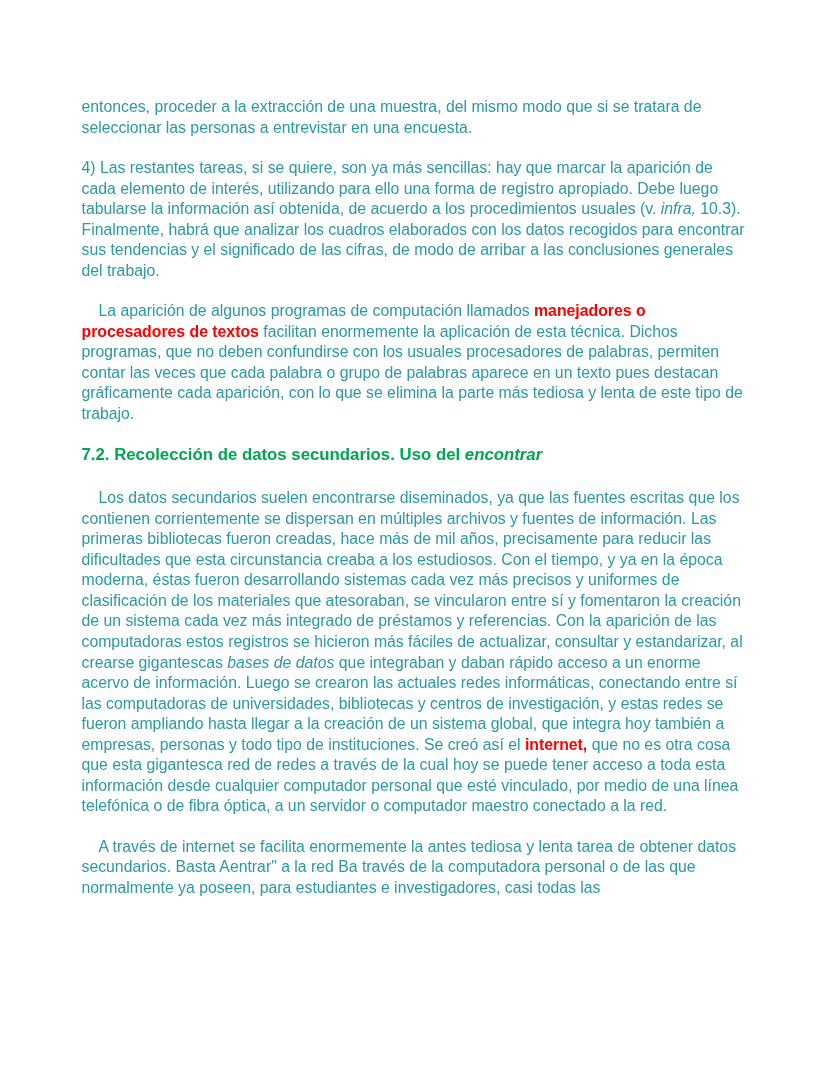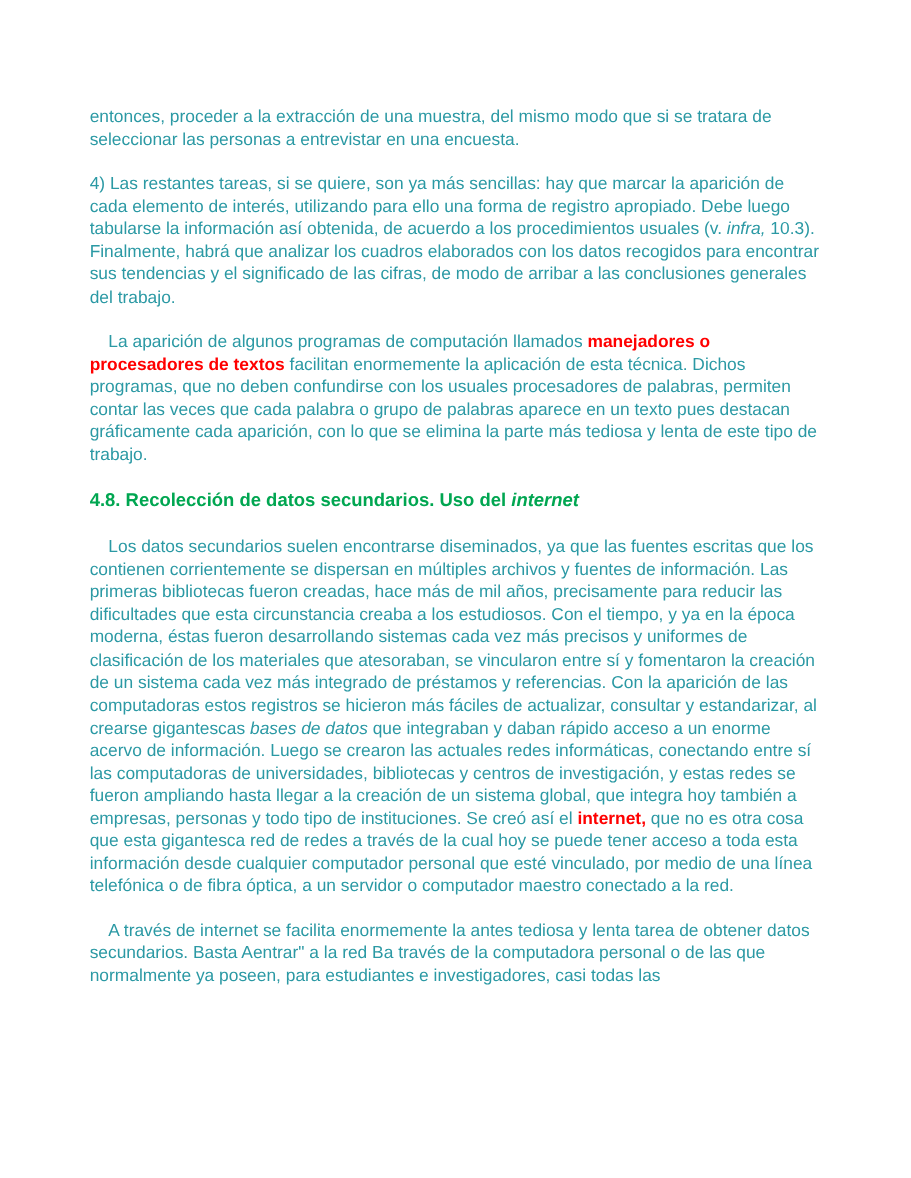--- a/index.html
+++ b/index.html
@@ -41,17 +41,17 @@
   .run-bold-green-italic { font-style: italic; font-weight: bold; }
 </style>
 </head>
 <body>
 
 <div class="page">
   <div class="doc" id="doc">
       <p><span class="run-normal">entonces, proceder a la extracción de una muestra, del mismo modo que si se tratara de seleccionar las personas a entrevistar en una encuesta.</span></p>
       <p><span class="run-normal">4) Las restantes tareas, si se quiere, son ya más sencillas: hay que marcar la aparición de cada elemento de interés, utilizando para ello una forma de registro apropiado. Debe luego tabularse la información así obtenida, de acuerdo a los procedimientos usuales (v. </span><span class="run-italic">infra,</span><span class="run-normal"> 10.3). Finalmente, habrá que analizar los cuadros elaborados con los datos recogidos para encontrar sus tendencias y el significado de las cifras, de modo de arribar a las conclusiones generales del trabajo.</span></p>
       <p class="indent"><span class="run-normal">La aparición de algunos programas de computación llamados </span><span class="run-bold-red">manejadores o procesadores de textos</span><span class="run-normal"> facilitan enormemente la aplicación de esta técnica. Dichos programas, que no deben confundirse con los usuales procesadores de palabras, permiten contar las veces que cada palabra o grupo de palabras aparece en un texto pues destacan gráficamente cada aparición, con lo que se elimina la parte más tediosa y lenta de este tipo de trabajo.</span></p>
-      <h2><span class="run-normal">4.8. Recolección de datos secundarios. Uso del </span><span class="run-bold-green-italic">internet</span></h2>
+      <h2><span class="run-normal">7.2. Recolección de datos secundarios. Uso del </span><span class="run-bold-green-italic">encontrar</span></h2>
       <p class="indent"><span class="run-normal">Los datos secundarios suelen encontrarse diseminados, ya que las fuentes escritas que los contienen corrientemente se dispersan en múltiples archivos y fuentes de información. Las primeras bibliotecas fueron creadas, hace más de mil años, precisamente para reducir las dificultades que esta circunstancia creaba a los estudiosos. Con el tiempo, y ya en la época moderna, éstas fueron desarrollando sistemas cada vez más precisos y uniformes de clasificación de los materiales que atesoraban, se vincularon entre sí y fomentaron la creación de un sistema cada vez más integrado de préstamos y referencias. Con la aparición de las computadoras estos registros se hicieron más fáciles de actualizar, consultar y estandarizar, al crearse gigantescas </span><span class="run-italic">bases de datos</span><span class="run-normal"> que integraban y daban rápido acceso a un enorme acervo de información. Luego se crearon las actuales redes informáticas, conectando entre sí las computadoras de universidades, bibliotecas y centros de investigación, y estas redes se fueron ampliando hasta llegar a la creación de un sistema global, que integra hoy también a empresas, personas y todo tipo de instituciones. Se creó así el </span><span class="run-bold-red">internet,</span><span class="run-normal"> que no es otra cosa que esta gigantesca red de redes a través de la cual hoy se puede tener acceso a toda esta información desde cualquier computador personal que esté vinculado, por medio de una línea telefónica o de fibra óptica, a un servidor o computador maestro conectado a la red.</span></p>
       <p class="indent"><span class="run-normal">A través de internet se facilita enormemente la antes tediosa y lenta tarea de obtener datos secundarios. Basta Aentrar" a la red Ba través de la computadora personal o de las que normalmente ya poseen, para estudiantes e investigadores, casi todas las</span></p>
     </div>
 </div>
 
 </body></html>

